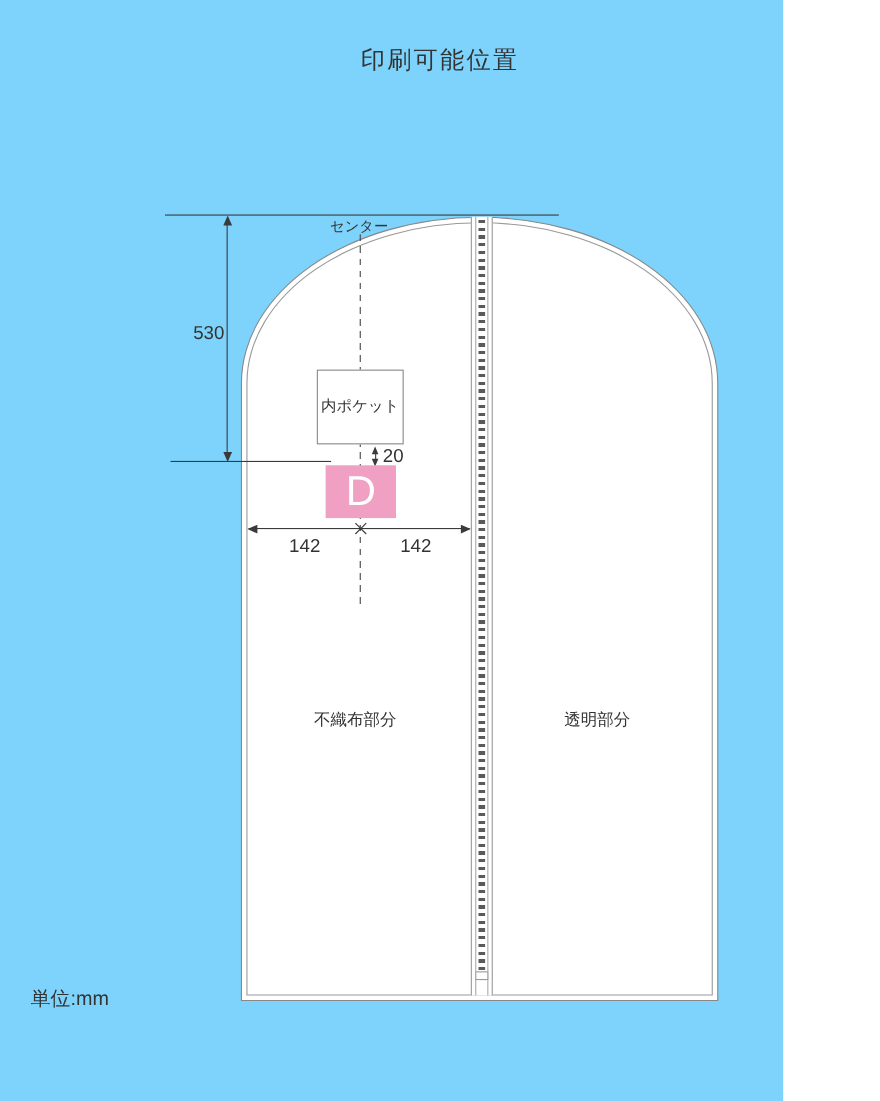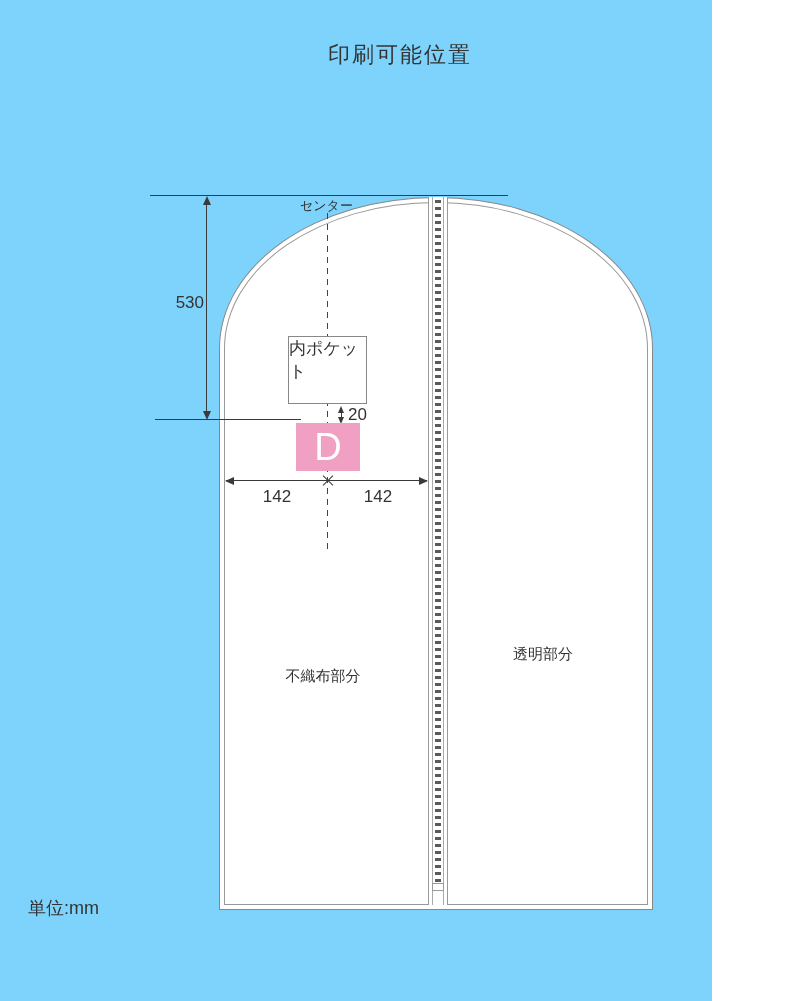--- a/index.html
+++ b/index.html
@@ -98,22 +98,22 @@
   .center-label { left:300px; top:197px; font-size:13px; color:#333; }
   .center-dash {
     left:327px; top:213px; width:1px; height:337px;
     background:repeating-linear-gradient(to bottom, #444 0 6px, transparent 6px 11px);
   }
 
   
   .pocket-box {
     left:288px; top:336px; width:79px; height:68px;
     border:1px solid #888; background:#fff;
-    display:flex; align-items:flex-start; justify-content:center;
-    font-size:17px; color:#333;
+    display:flex; align-items:center; justify-content:center;
+    font-size:14px; color:#333;
   }
 
   
   .dim20-line { left:341px; top:409px; height:12px; }
   .dim20-arrow-top { left:338px; top:406px; border-bottom-width:7px; border-left-width:3.5px; border-right-width:3.5px; }
   .dim20-arrow-bot { left:338px; top:417px; border-top-width:7px; border-left-width:3.5px; border-right-width:3.5px; }
   .dim20-label { left:348px; top:405px; font-size:17px; color:#333; }
 
   
   .print-area {
@@ -185,20 +185,20 @@
     </div>
 
     <div class="abs hline dim142-line" style="top:330px;"></div>
     <div class="abs arrow-left dim142-arrow-l" style="top:327px;"></div>
     <div class="abs arrow-right dim142-arrow-r" style="top:327px;"></div>
     <div class="abs dim142-cross-a" style="top:330px;"></div>
     <div class="abs dim142-cross-b" style="top:330px;"></div>
     <div class="abs dim142-label-left" style="top:337px;">142</div>
     <div class="abs dim142-label-right" style="top:337px;">142</div>
 
-    <div class="abs fabric-label" style="top:517px;">不織布部分</div>
+    <div class="abs fabric-label" style="top:495px;">不織布部分</div>
     <div class="abs clear-label" style="top:495px;">透明部分</div>
 
   </div>
 
   <div class="abs unit-note">単位:mm</div>
 
 </div>
 
 </body></html>

